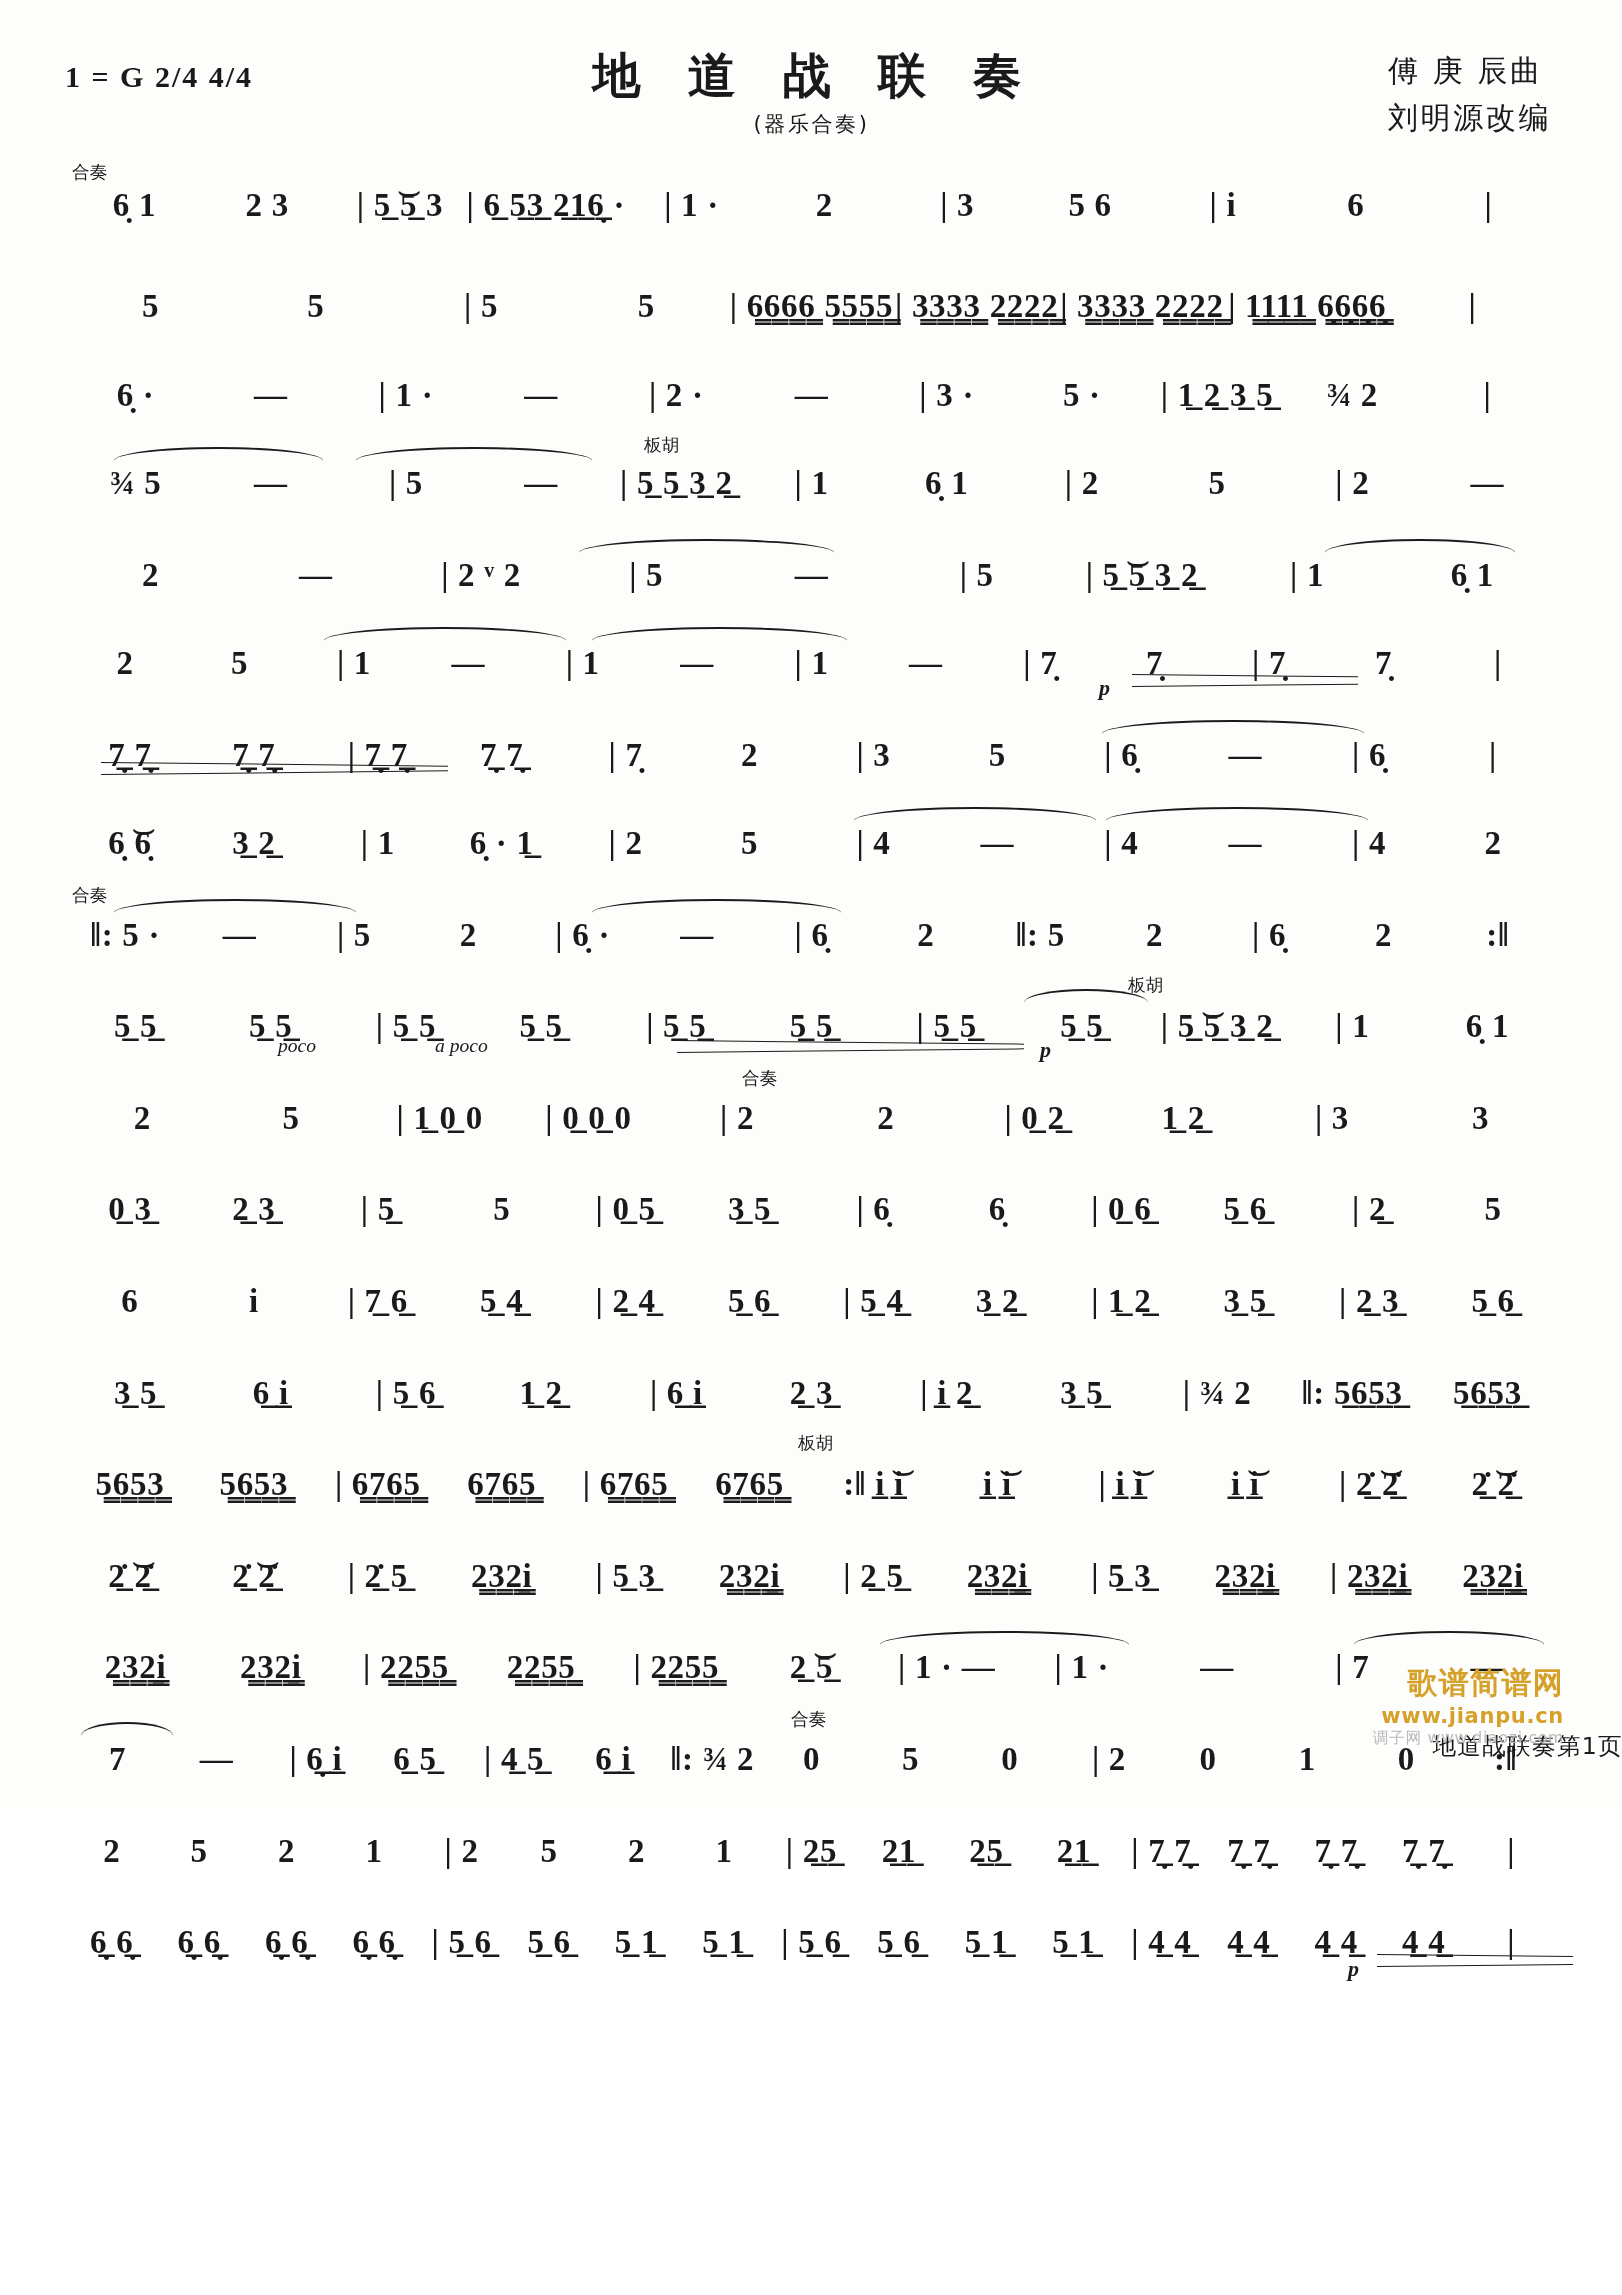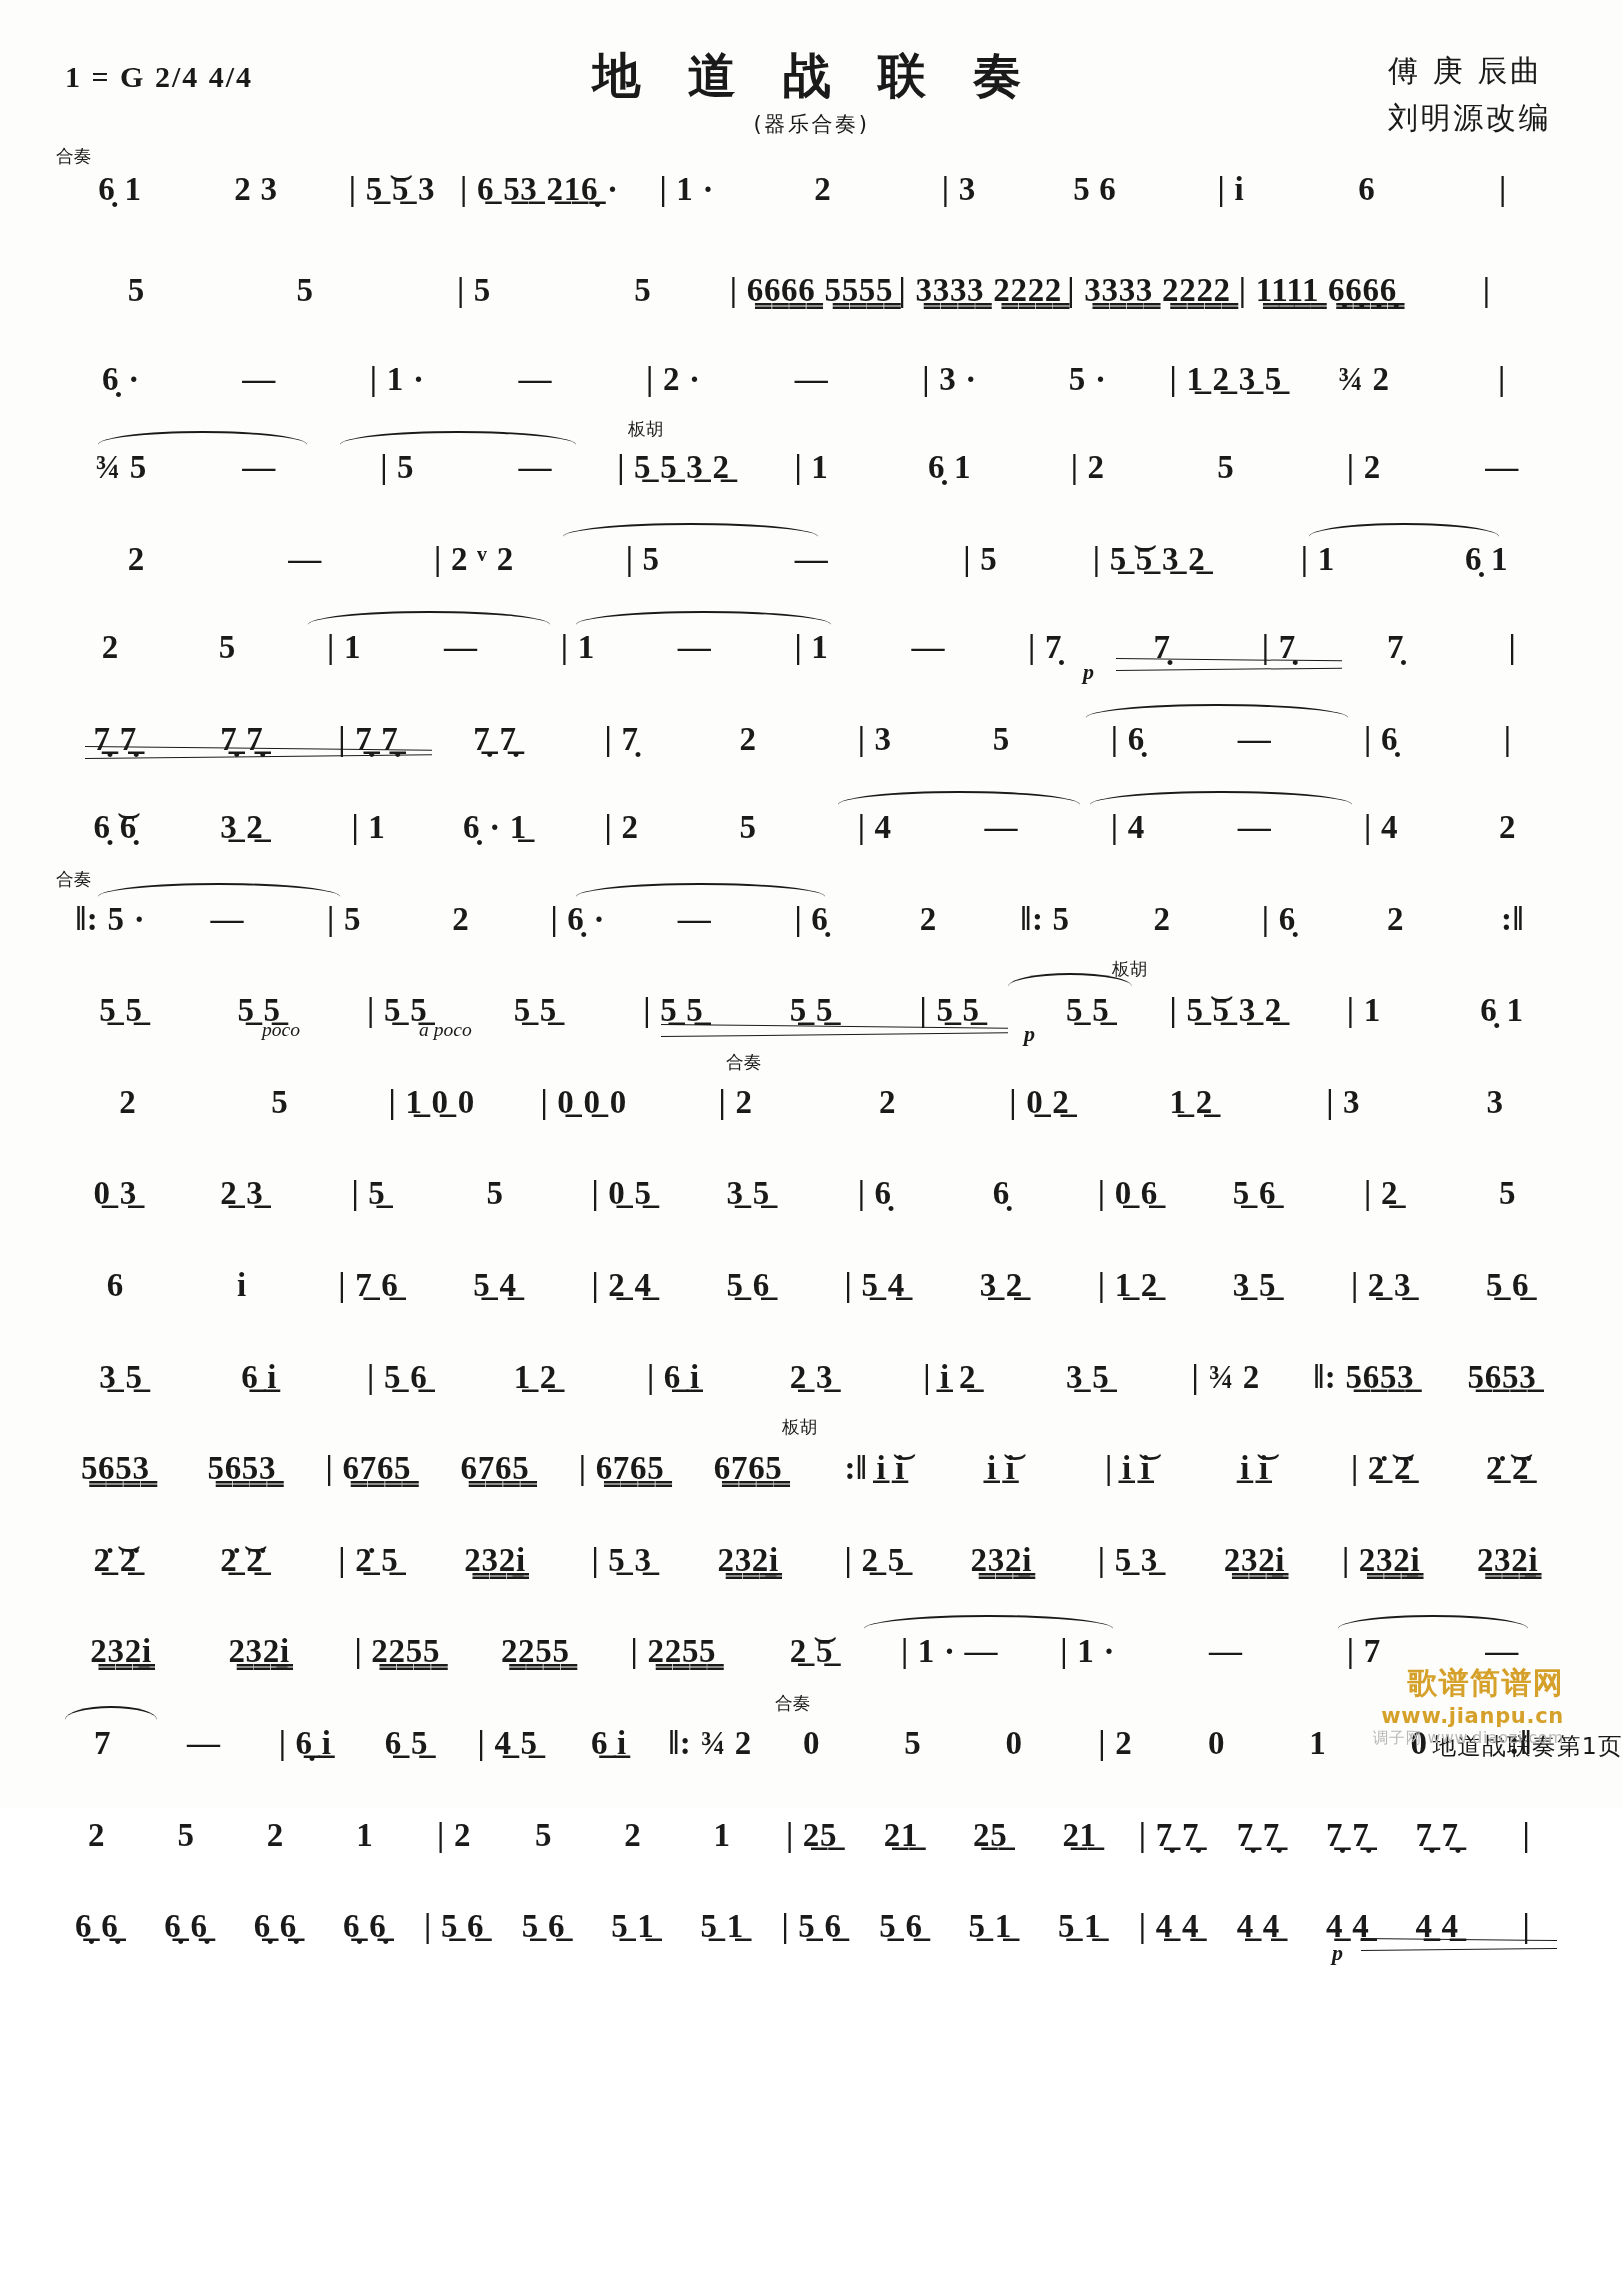--- a/index.html
+++ b/index.html
@@ -71,21 +71,21 @@
   
   .score {
     position: absolute;
     left: 0;
     top: 157px;
     width: 1623px;
   }
   .system {
     position: relative;
     height: 64px;
-    margin: 0;
+    margin: 16px;
   }
   .mark {
     position: absolute;
     font-size: 17.7px;
     font-family: "DejaVu Sans", sans-serif;
     white-space: nowrap;
   }
   .expr {
     position: absolute;
     font-size: 19.6px;

